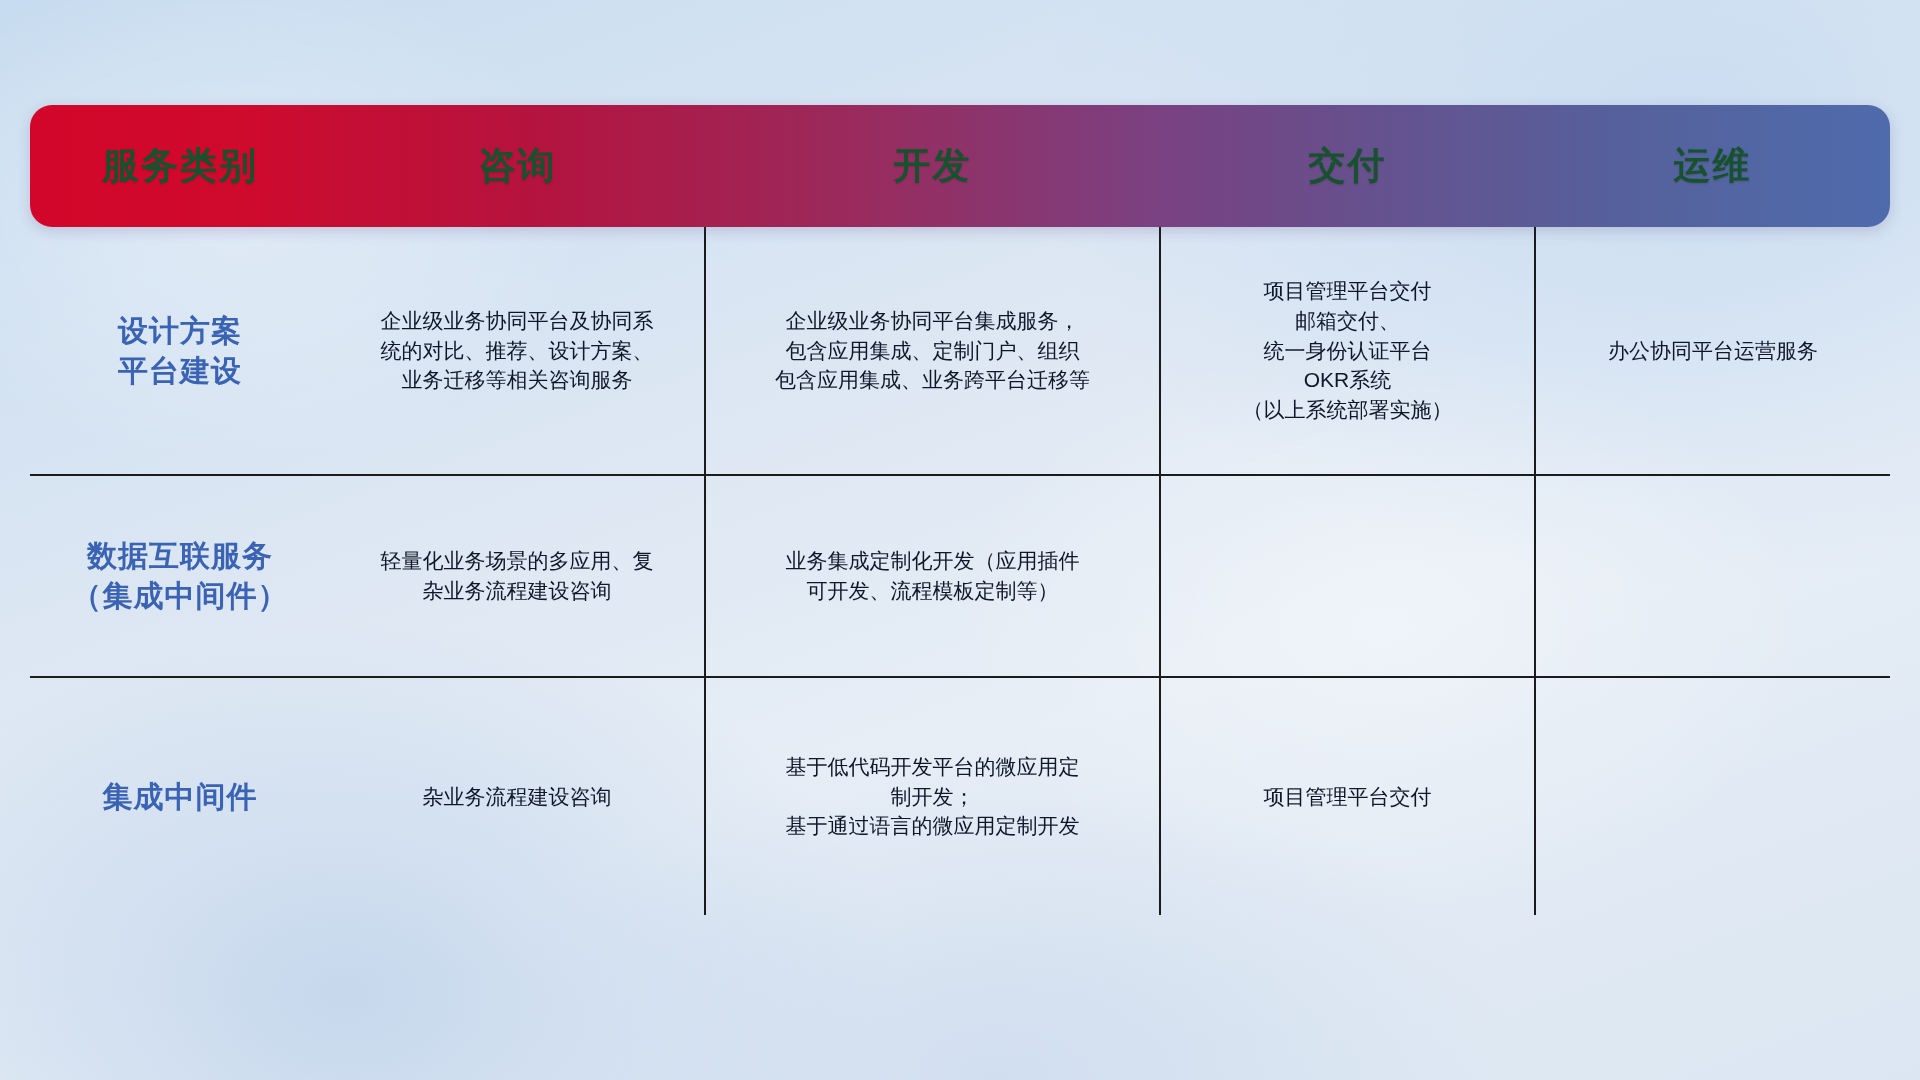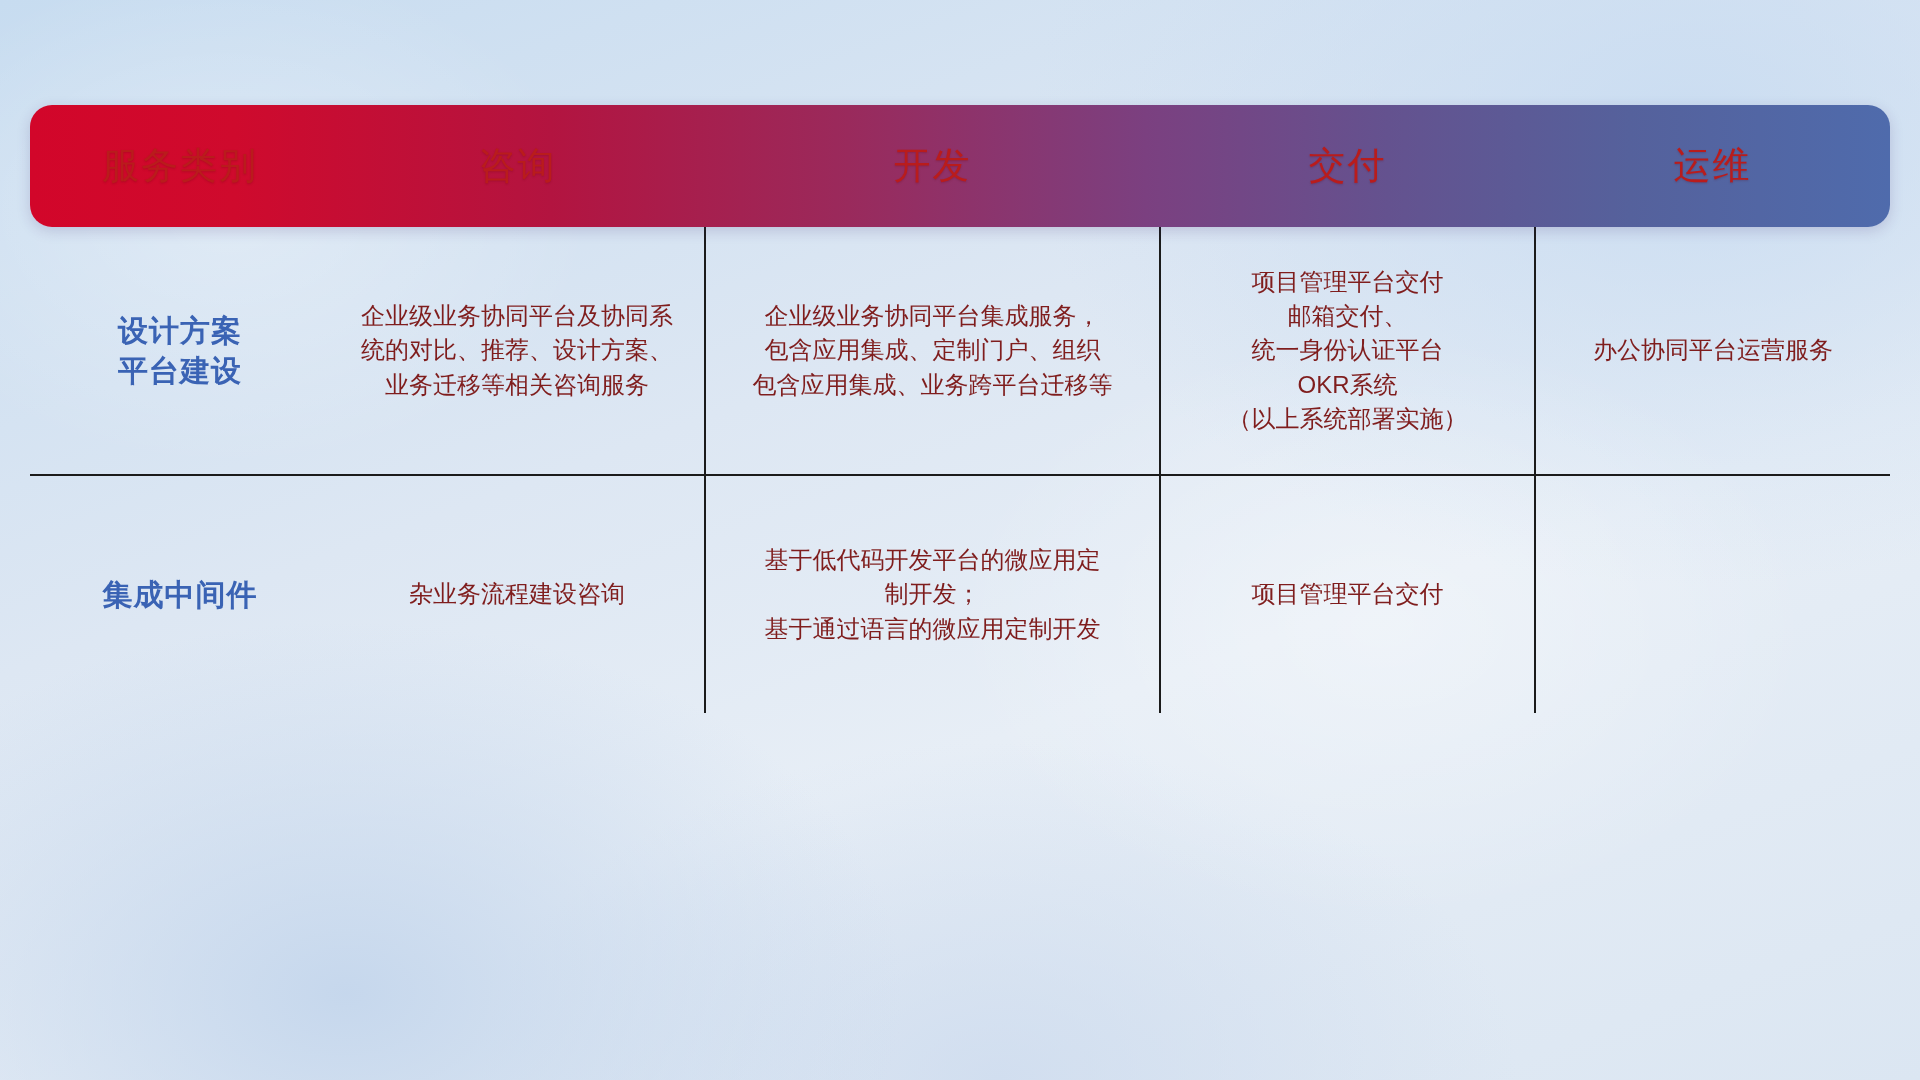--- a/index.html
+++ b/index.html
@@ -50,23 +50,23 @@
     border-collapse: collapse;
     table-layout: fixed;
   }
 
   
   thead tr {
     height: 122px;
   }
   .hdr-cell {
     position: relative;
-    color: #b91c1c;
+    color: #14532d;
     font-size: 37px;
-    font-weight: normal;
+    font-weight: bold;
     text-align: center;
     letter-spacing: 2px;
     vertical-align: middle;
     background: transparent;
     z-index: 2;
     text-shadow: 0 1px 2px rgba(90,0,20,0.22);
   }
   #header-bar {
     position: absolute;
     left: 0;
@@ -87,23 +87,23 @@
     z-index: 1;
   }
 
   
   tbody tr { vertical-align: middle; }
   .body-cell {
     border-bottom: 2px solid #1b1b1b;
     border-right: 2px solid #1b1b1b;
     padding: 14px 16px;
     text-align: center;
-    font-size: 24px;
+    font-size: 21px;
     line-height: 1.42;
-    color: #7f1d1d;
+    color: #0f172a;
     white-space: pre-line;
     background: transparent;
   }
   .body-cell.cat {
     border-right: none;
     color: #3a63b4;
     font-weight: bold;
     font-size: 30px;
     line-height: 1.32;
     letter-spacing: 1px;
@@ -163,20 +163,30 @@
 包含应用集成、定制门户、组织
 包含应用集成、业务跨平台迁移等</td>
         <td class="body-cell">项目管理平台交付
 邮箱交付、
 统一身份认证平台
 OKR系统
 （以上系统部署实施）</td>
         <td class="body-cell last-col">办公协同平台运营服务</td>
       </tr>
 
+      <tr class="row-2">
+        <td class="body-cell cat">数据互联服务
+（集成中间件）</td>
+        <td class="body-cell">轻量化业务场景的多应用、复
+杂业务流程建设咨询</td>
+        <td class="body-cell">业务集成定制化开发（应用插件
+可开发、流程模板定制等）</td>
+        <td class="body-cell"></td>
+        <td class="body-cell last-col"></td>
+      </tr>
 
       <tr class="row-3 row-last">
         <td class="body-cell cat">集成中间件</td>
         <td class="body-cell">杂业务流程建设咨询</td>
         <td class="body-cell">基于低代码开发平台的微应用定
 制开发；
 基于通过语言的微应用定制开发</td>
         <td class="body-cell">项目管理平台交付</td>
         <td class="body-cell last-col"></td>
       </tr>

